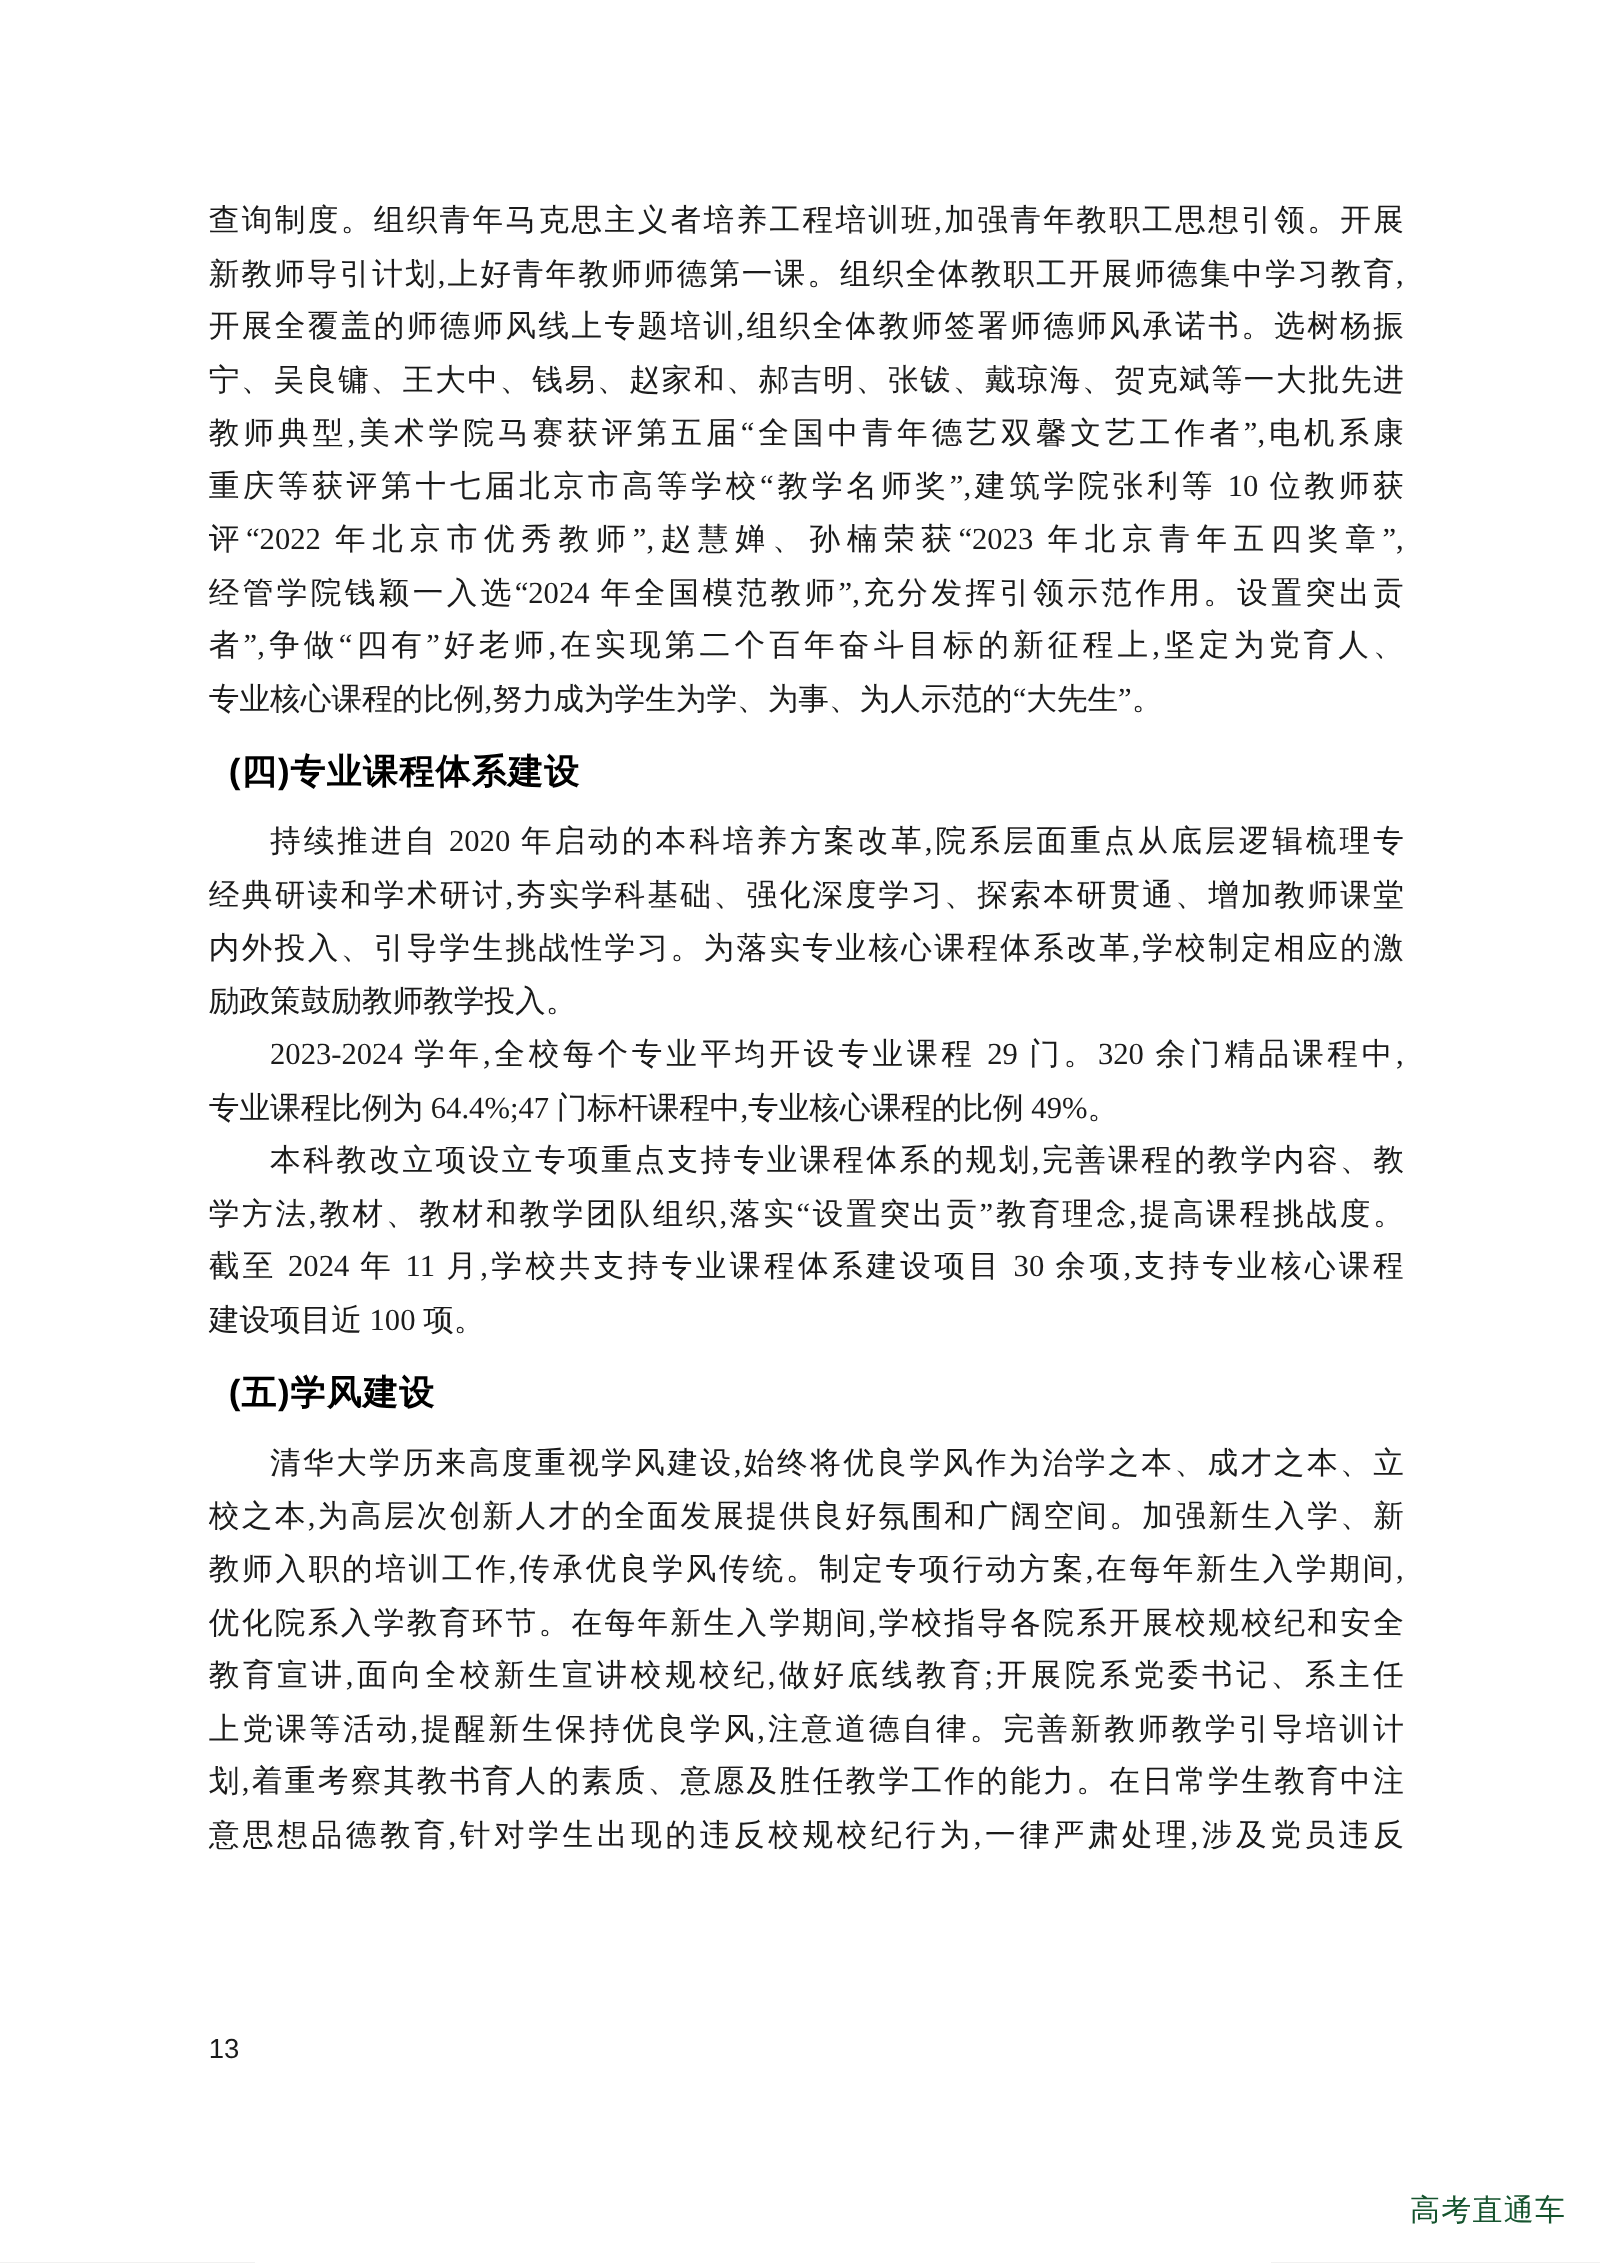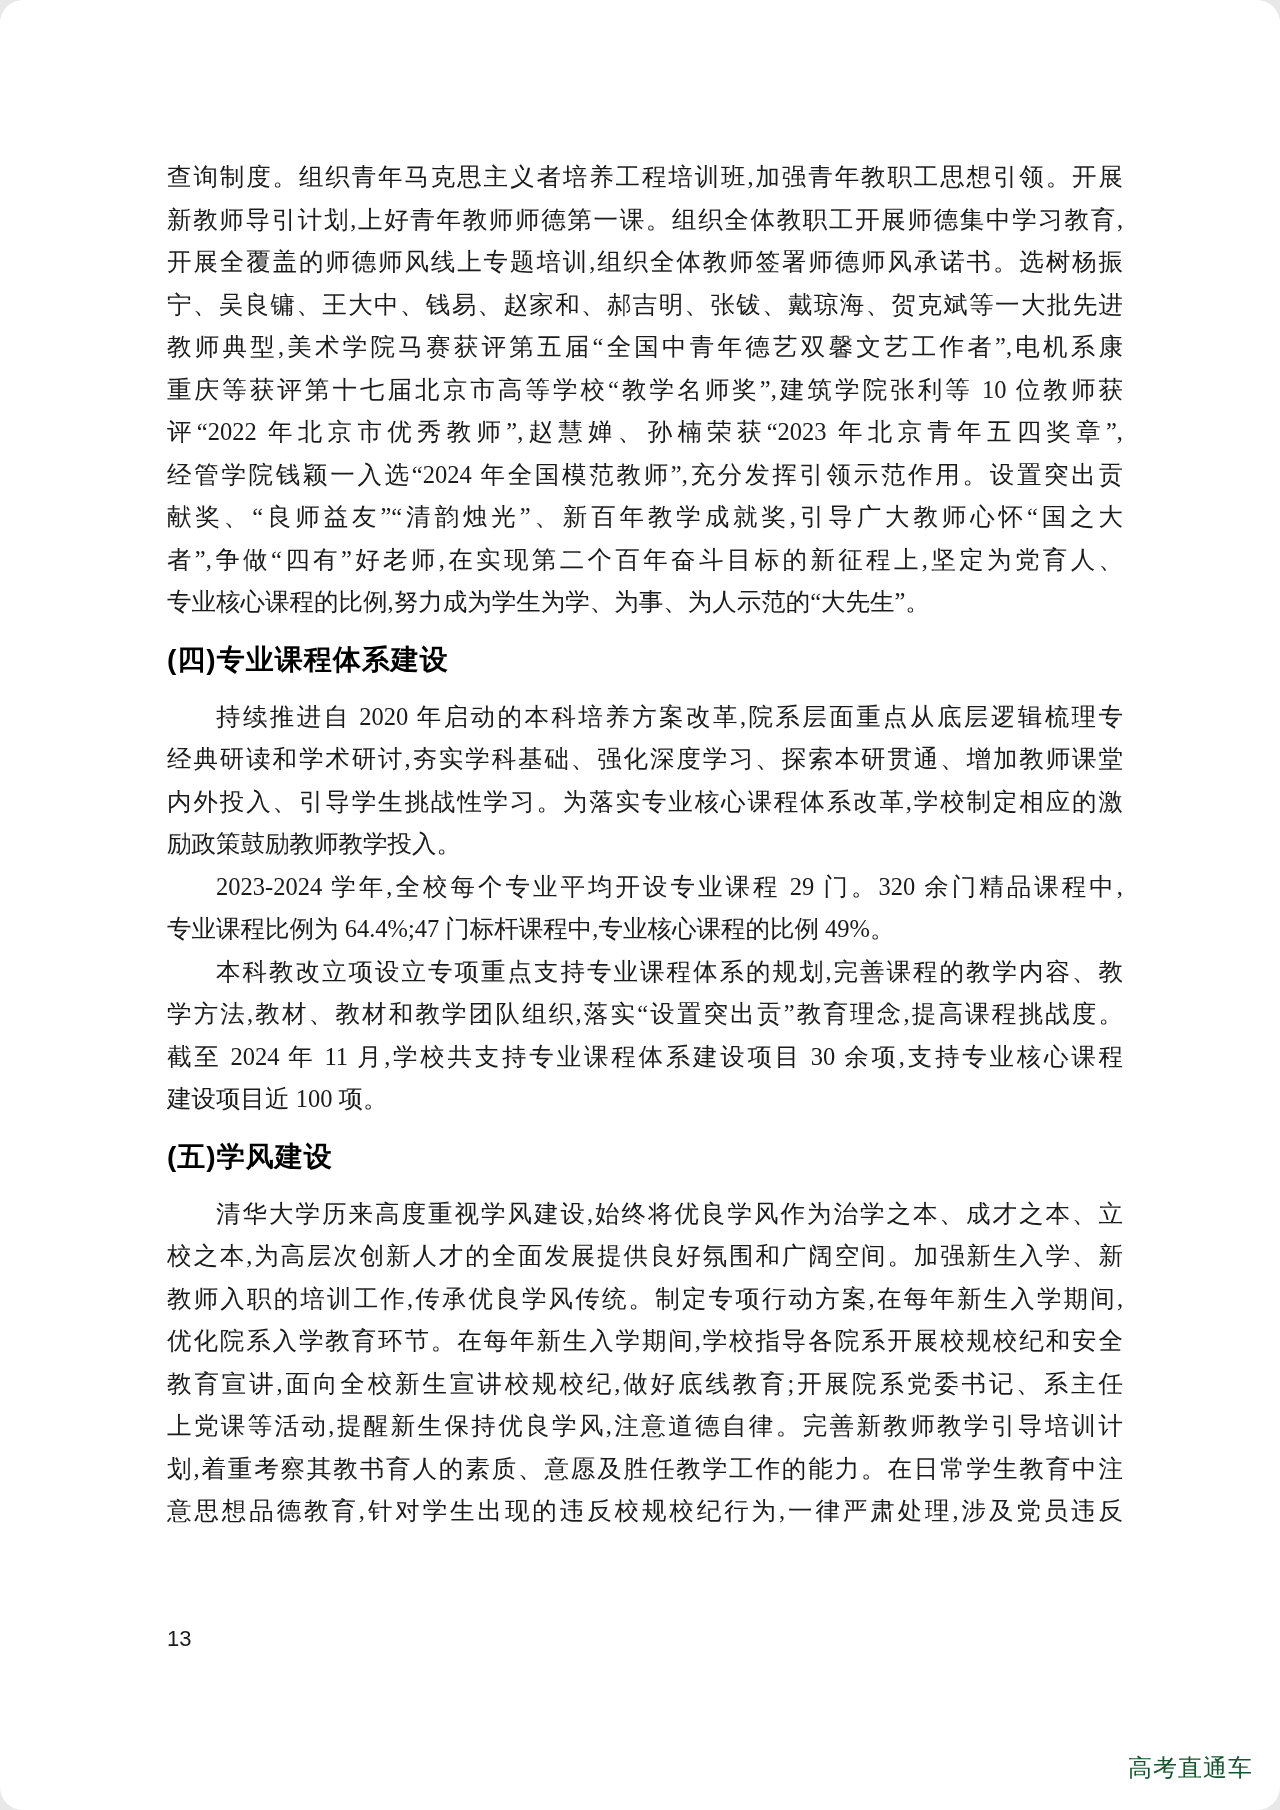--- a/index.html
+++ b/index.html
@@ -5,21 +5,20 @@
   html,body { margin:0; padding:0; background:#e8e8e8; }
   .page {
     position: relative;
     width: 1280px;
     height: 1810px;
     margin: 0 auto;
     background: #ffffff;
     overflow: hidden;
     font-family: "Liberation Serif", "DejaVu Serif", serif;
     color: #1b1b1b;
-    border-radius: 23px;
   }
   .content {
     position: absolute;
     left: 167px;
     top: 156px;
     width: 956px;
   }
   .para {
     font-size: 24.5px;
     line-height: 42.5px;
@@ -32,21 +31,21 @@
     overflow: hidden;
   }
   .line.last { text-align-last: left; }
   .line.indent { text-indent: 49px; }
   .heading {
     font-family: "Liberation Sans", "DejaVu Sans", sans-serif;
     font-weight: 700;
     font-size: 28px;
     line-height: 44px;
     color: #000000;
-    margin: 14px 0 14px 0;
+    margin: 14px 0 14px 16px;
     letter-spacing: 1px;
   }
   .page-number {
     position: absolute;
     left: 167px;
     width: 956px;
     top: 1626px;
     text-align: left;
     font-family: "Liberation Sans", "DejaVu Sans", sans-serif;
     font-size: 22px;
@@ -70,21 +69,20 @@
   <div class="content">
     <div class="para">
         <div class="line">查询制度。组织青年马克思主义者培养工程培训班,加强青年教职工思想引领。开展</div>
         <div class="line">新教师导引计划,上好青年教师师德第一课。组织全体教职工开展师德集中学习教育,</div>
         <div class="line">开展全覆盖的师德师风线上专题培训,组织全体教师签署师德师风承诺书。选树杨振</div>
         <div class="line">宁、吴良镛、王大中、钱易、赵家和、郝吉明、张钹、戴琼海、贺克斌等一大批先进</div>
         <div class="line">教师典型,美术学院马赛获评第五届“全国中青年德艺双馨文艺工作者”,电机系康</div>
         <div class="line">重庆等获评第十七届北京市高等学校“教学名师奖”,建筑学院张利等 10 位教师获</div>
         <div class="line">评“2022 年北京市优秀教师”,赵慧婵、孙楠荣获“2023 年北京青年五四奖章”,</div>
         <div class="line">经管学院钱颖一入选“2024 年全国模范教师”,充分发挥引领示范作用。设置突出贡</div>
-        <div class="line">献奖、“良师益友”“清韵烛光”、新百年教学成就奖,引导广大教师心怀“国之大</div>
         <div class="line">者”,争做“四有”好老师,在实现第二个百年奋斗目标的新征程上,坚定为党育人、</div>
         <div class="line last">专业核心课程的比例,努力成为学生为学、为事、为人示范的“大先生”。</div>
       </div>
     <h2 class="heading">(四)专业课程体系建设</h2>
     <div class="para">
         <div class="line indent">持续推进自 2020 年启动的本科培养方案改革,院系层面重点从底层逻辑梳理专</div>
         <div class="line">经典研读和学术研讨,夯实学科基础、强化深度学习、探索本研贯通、增加教师课堂</div>
         <div class="line">内外投入、引导学生挑战性学习。为落实专业核心课程体系改革,学校制定相应的激</div>
         <div class="line last">励政策鼓励教师教学投入。</div>
       </div>

